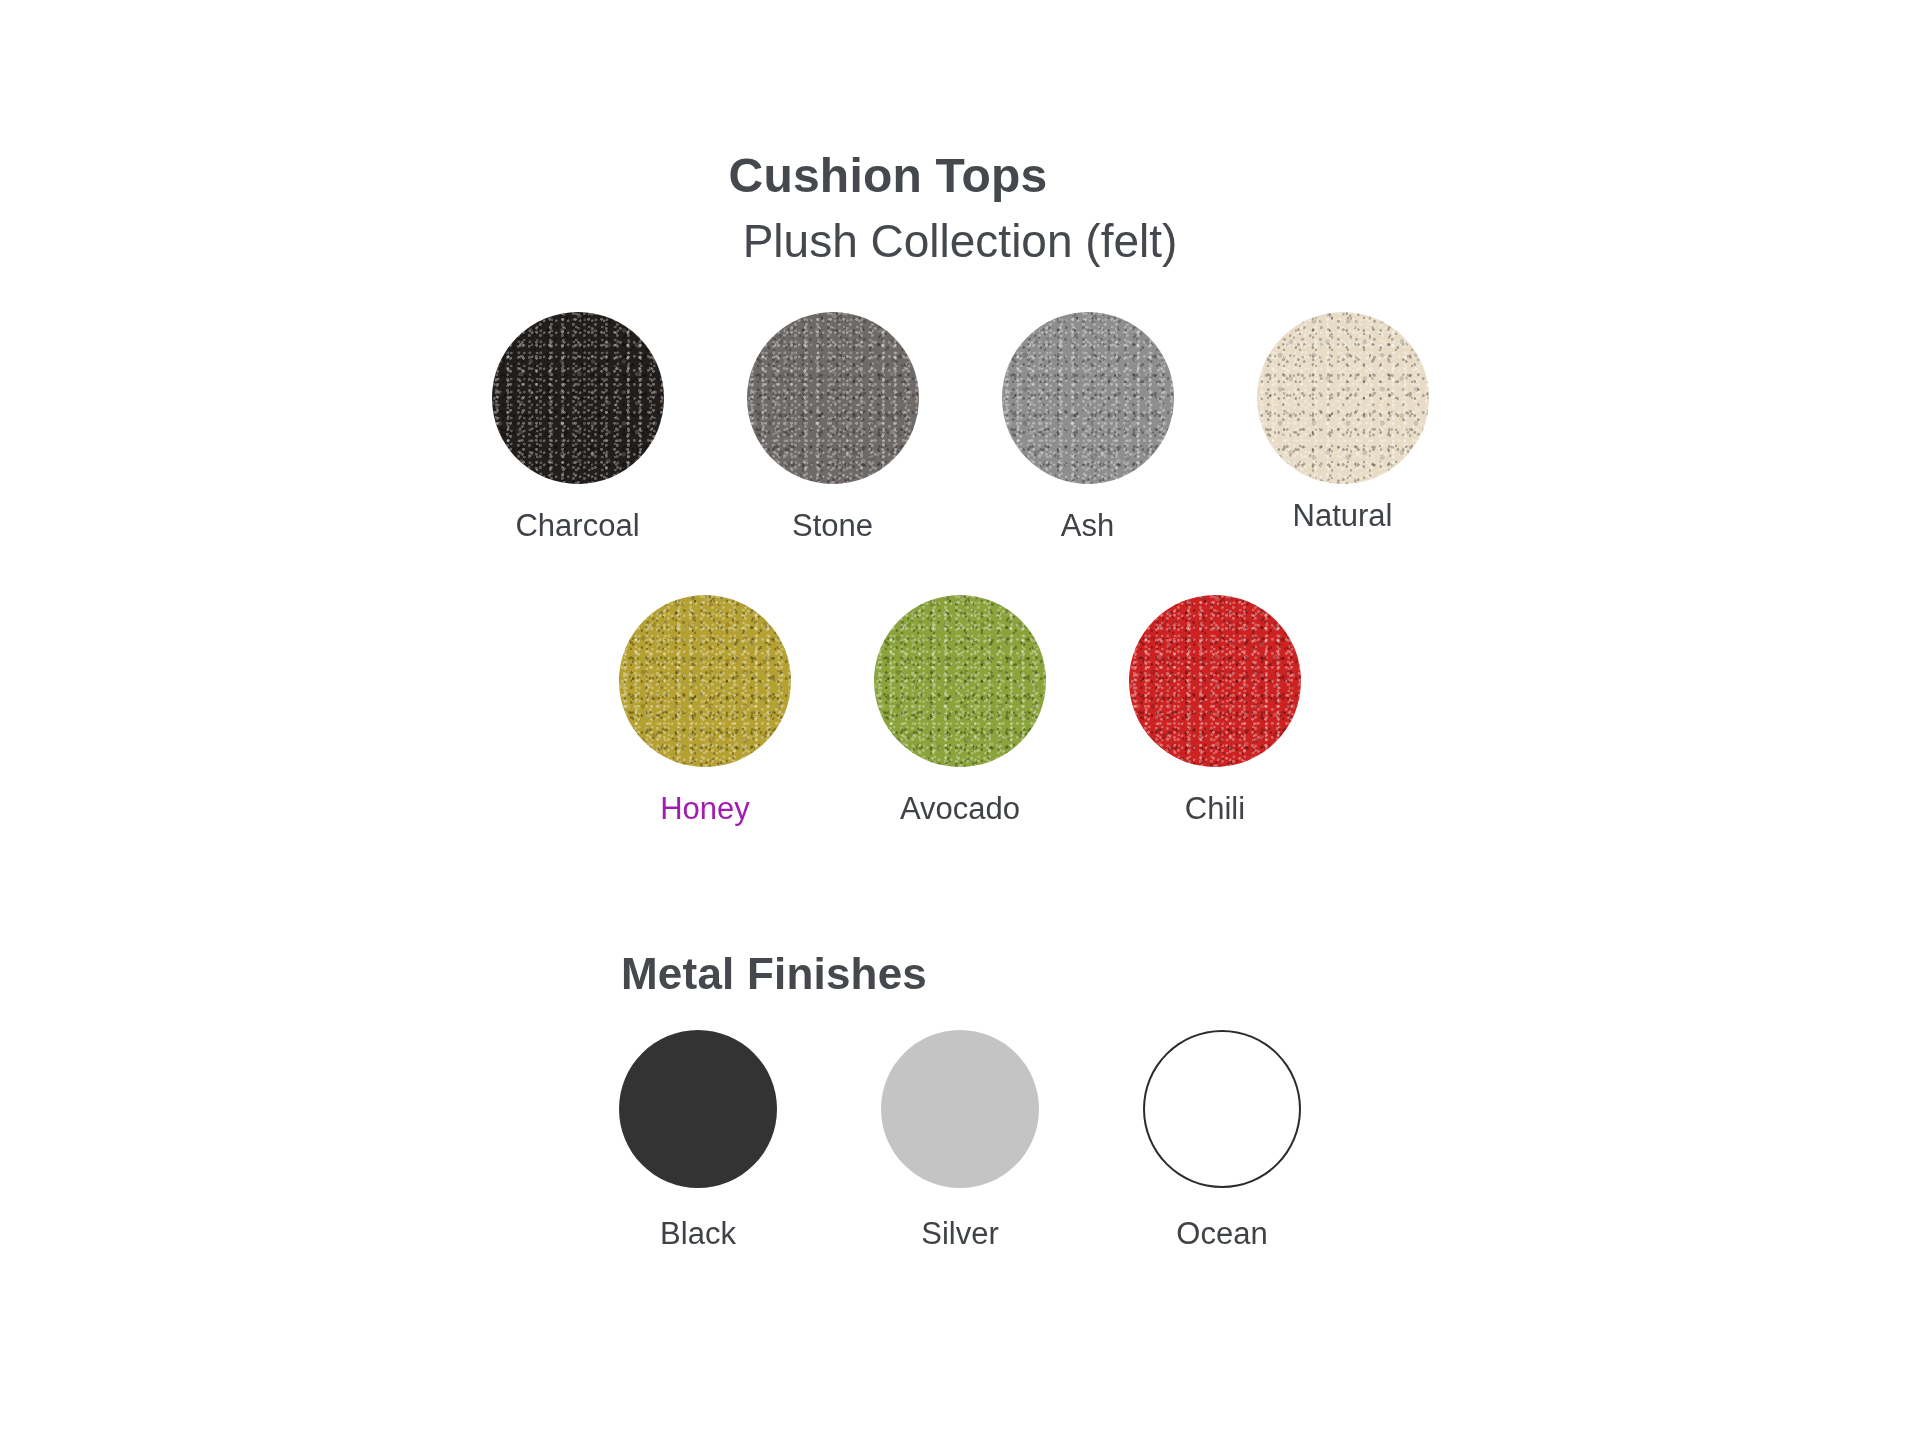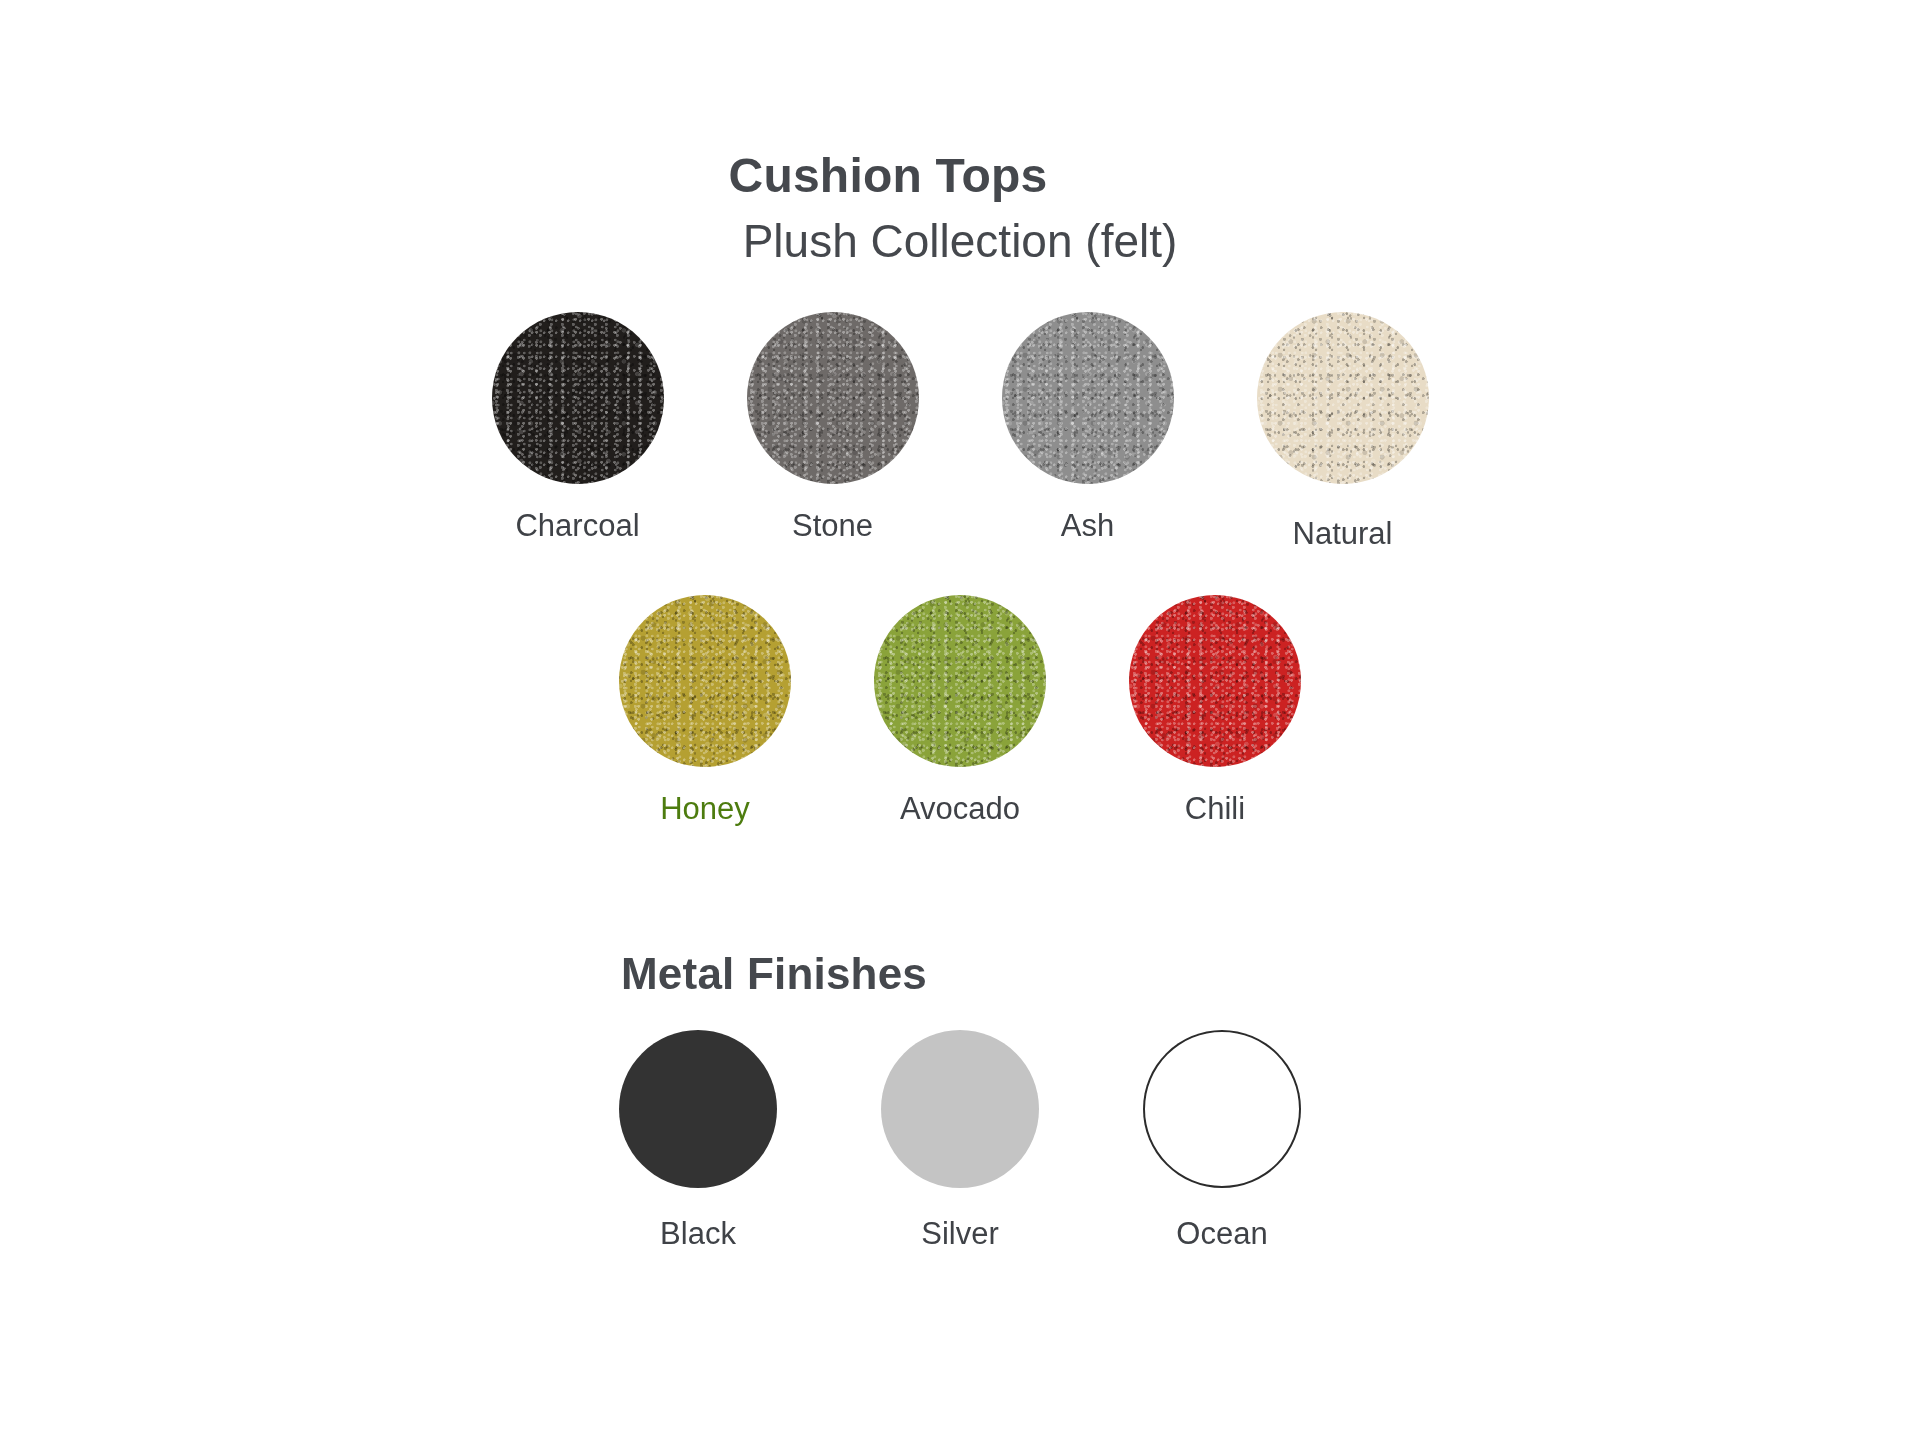--- a/index.html
+++ b/index.html
@@ -149,21 +149,21 @@
     color: #3f4247;
     line-height: 1.0;
     white-space: nowrap;
     text-align: center;
   }
 
   .chip-label.felt-label  { margin-top: 26px; }
   .chip-label.metal-label { margin-top: 30px; }
 
   
-  .chip-label.raised { margin-top: 34px; }
+  .chip-label.raised { margin-top: 16px; }
 </style>
 </head>
 <body style="background: rgb(255, 255, 255);">
 
 <div id="board" style="background: rgb(255, 255, 255);">
 
   <div id="cushion-title" class="section-head" style="color: rgb(69, 72, 77);">Cushion Tops</div>
 
   <div id="cushion-subtitle" class="section-head" style="color: rgb(69, 72, 77);">Plush Collection (felt)</div>
 
@@ -187,21 +187,21 @@
     <div class="swatch-cell">
       <div class="chip felt" style="background-color: rgb(232, 220, 198);"></div>
       <div class="chip-label felt-label raised" style="color: rgb(63, 66, 71);">Natural</div>
     </div>
   </div>
 
   <div id="cushion-row-2" class="swatch-row">
 
     <div class="swatch-cell">
       <div class="chip felt" style="background-color: rgb(181, 160, 50);"></div>
-      <div class="chip-label felt-label" style="color: #4d7c0f;">Honey</div>
+      <div class="chip-label felt-label" style="color: #a21caf;">Honey</div>
     </div>
 
     <div class="swatch-cell">
       <div class="chip felt" style="background-color: rgb(138, 163, 58);"></div>
       <div class="chip-label felt-label" style="color: rgb(63, 66, 71);">Avocado</div>
     </div>
 
 
     <div class="swatch-cell">
       <div class="chip felt" style="background-color: rgb(204, 34, 34);"></div>

